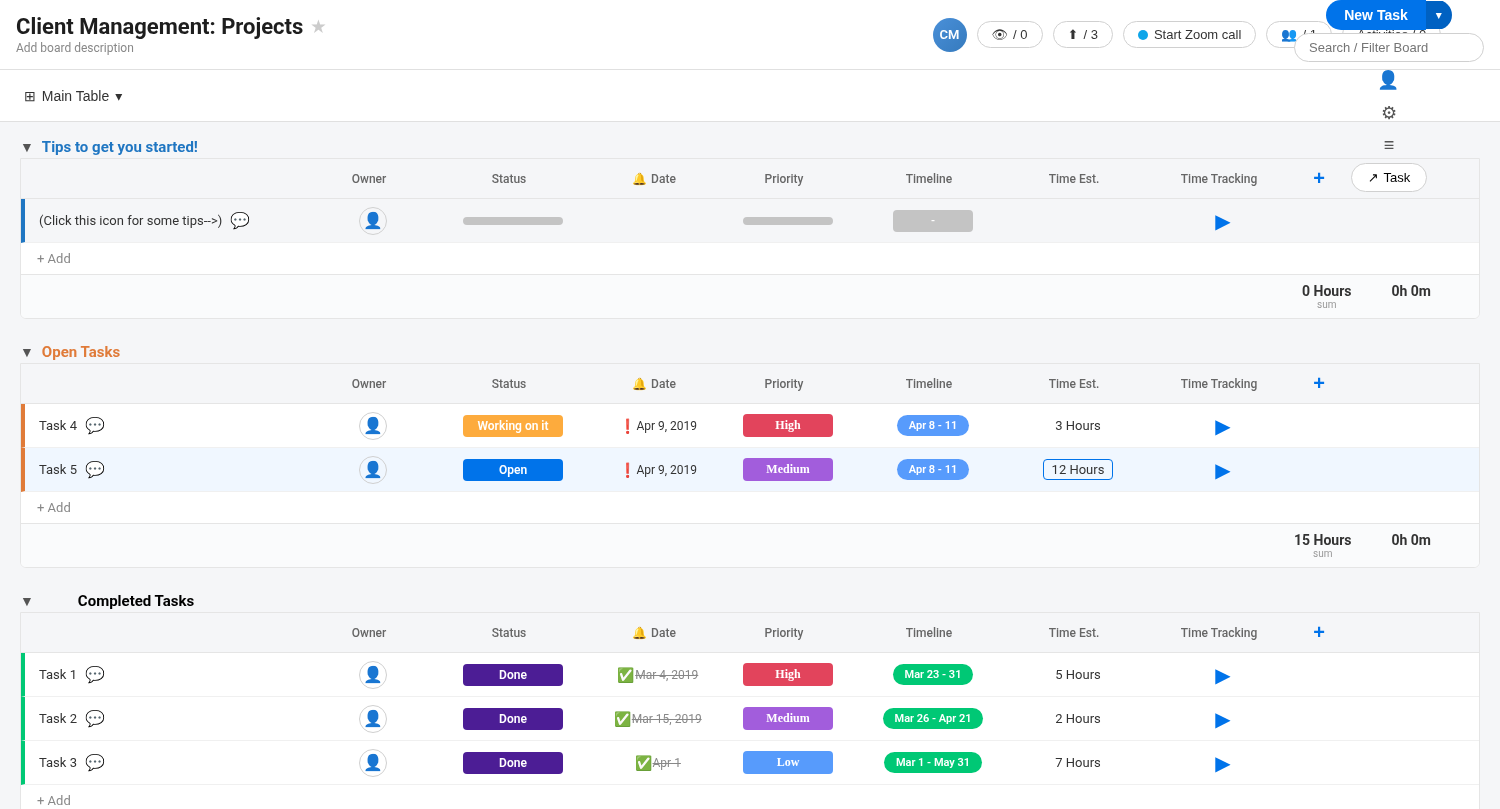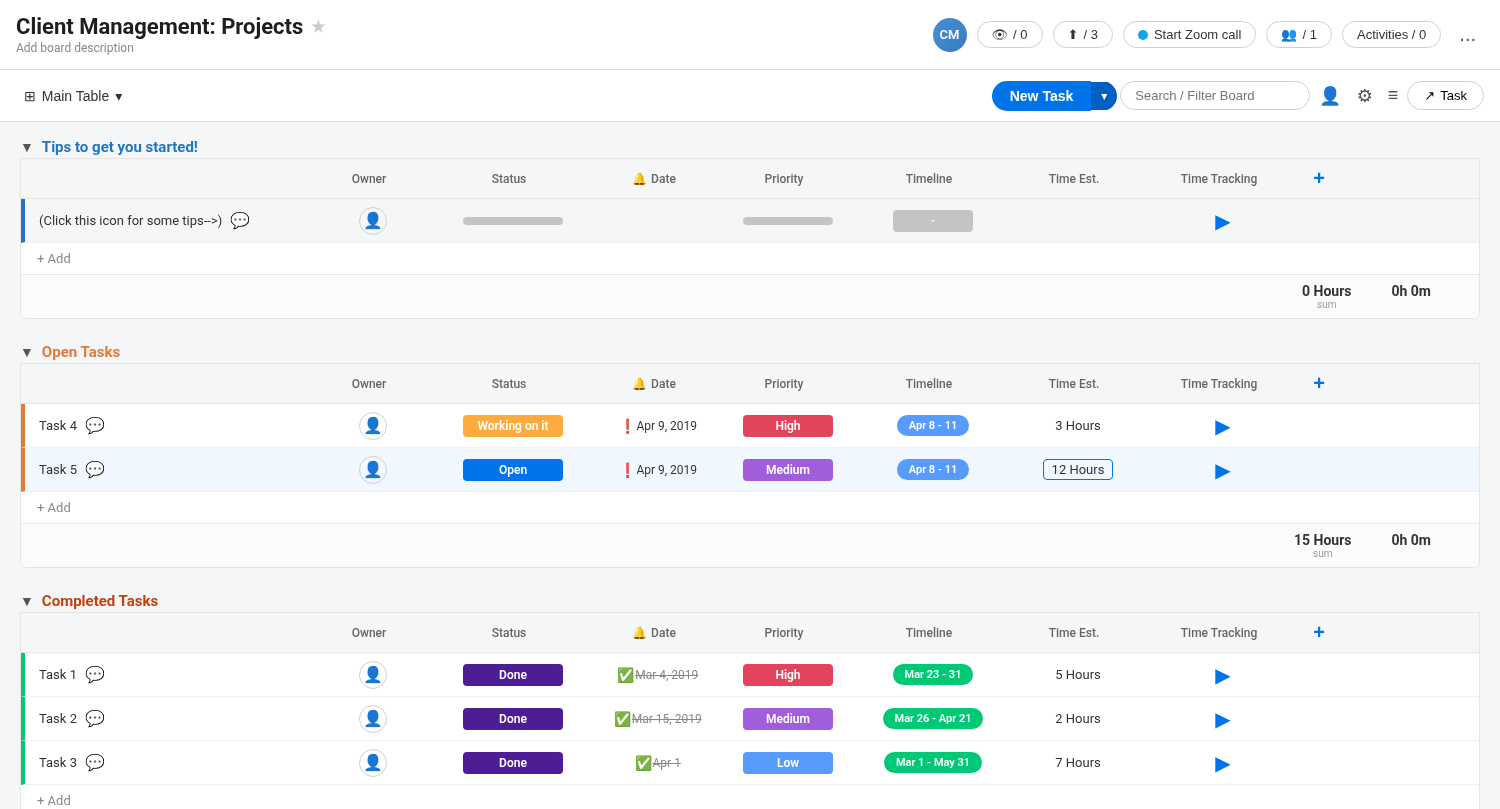--- a/index.html
+++ b/index.html
@@ -66,21 +66,21 @@
       gap: 6px;
       font-size: 14px;
       font-weight: 500;
       color: #333;
       cursor: pointer;
       border: none;
       background: none;
       padding: 4px 8px;
       border-radius: 4px;
     }
-    .toolbar-right { margin-left: auto; display: flex; align-items: center; gap: 3px; }
+    .toolbar-right { margin-left: auto; display: flex; align-items: center; gap: 3px; flex-direction: column; }
     .new-task-btn {
       display: flex;
       align-items: center;
       border-radius: 20px;
       overflow: hidden;
       cursor: pointer;
     }
     .new-task-main {
       background: #0073ea;
       color: white;
@@ -137,21 +137,21 @@
     .group-header {
       display: flex;
       align-items: center;
       gap: 8px;
       margin-bottom: 0;
     }
     .group-toggle { background: none; border: none; cursor: pointer; font-size: 14px; color: #555; }
     .group-title { font-size: 15px; font-weight: 700; }
     .group-title.blue { color: #1f76c2; }
     .group-title.orange { color: #e07b39; }
-    .group-title.green { color: #c2410c; }
+    .group-title.green { color: #000000; margin-left: 36px; }
 
     
     .table-wrapper { background: #fff; border-radius: 0 0 6px 6px; overflow: hidden; border: 1px solid #e5e5e5; margin-top: 2px; }
     .table-header-row {
       display: grid;
       grid-template-columns: 280px 120px 160px 130px 130px 160px 130px 160px 40px;
       background: #f5f6f8;
       border-bottom: 1px solid #e5e5e5;
       padding: 0 8px;
     }
@@ -207,20 +207,21 @@
     .status-empty { background: #c4c4c4; }
 
     .priority-badge {
       border-radius: 4px;
       padding: 4px 14px;
       font-size: 12px;
       font-weight: 600;
       color: white;
       text-align: center;
       min-width: 90px;
+      font-family: Liberation Serif, serif;
     }
     .priority-high { background: #e2445c; }
     .priority-medium { background: #a25ddc; }
     .priority-low { background: #579bfc; }
     .priority-empty { background: #c4c4c4; }
 
     .timeline-badge {
       border-radius: 14px;
       padding: 4px 12px;
       font-size: 11px;

